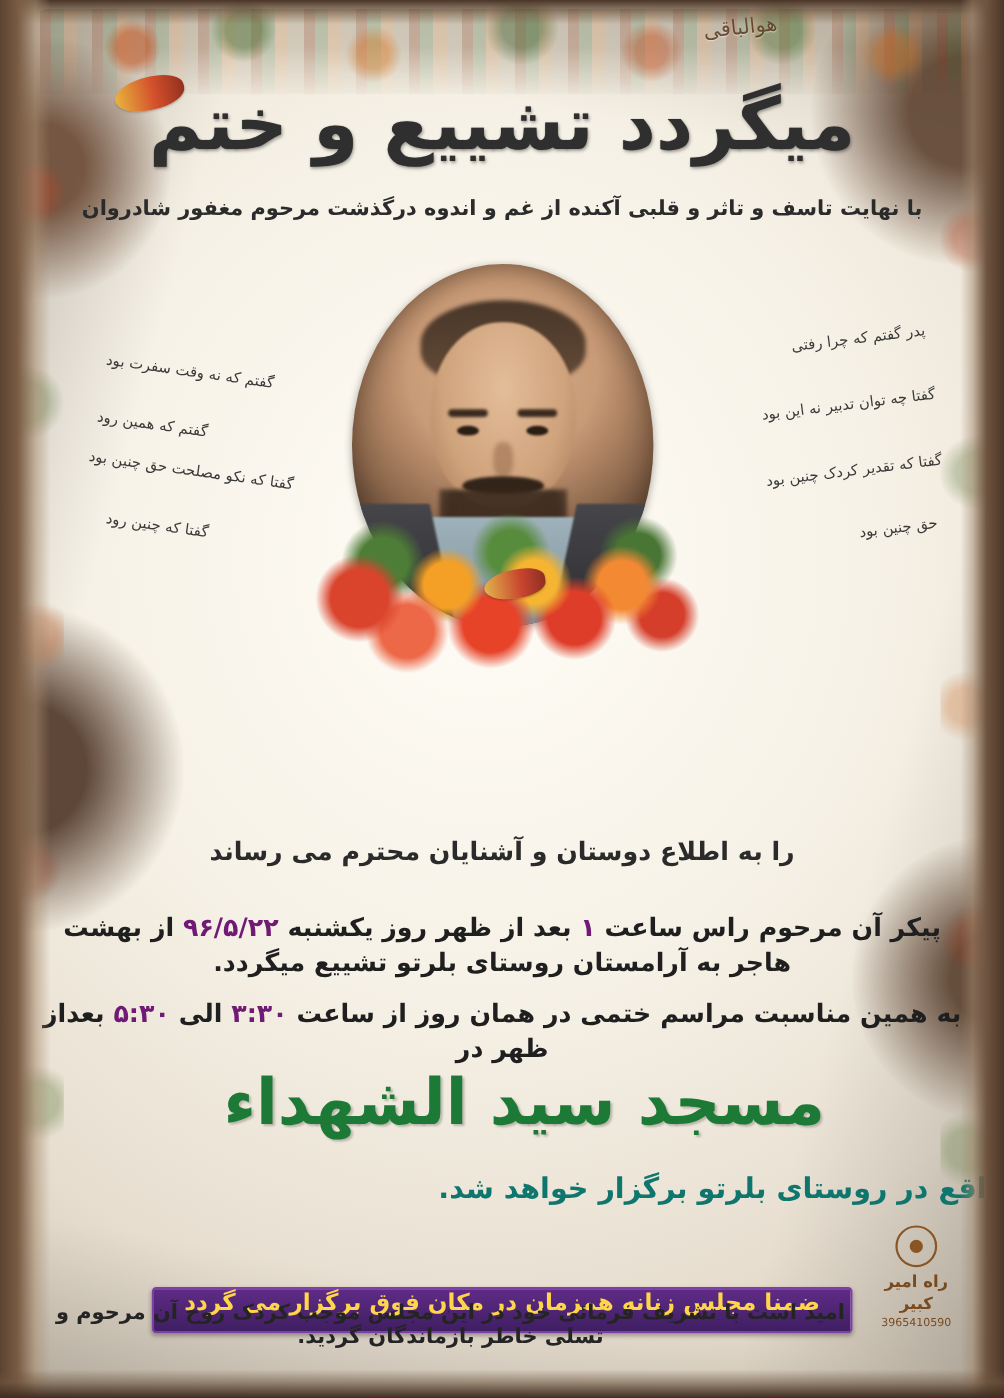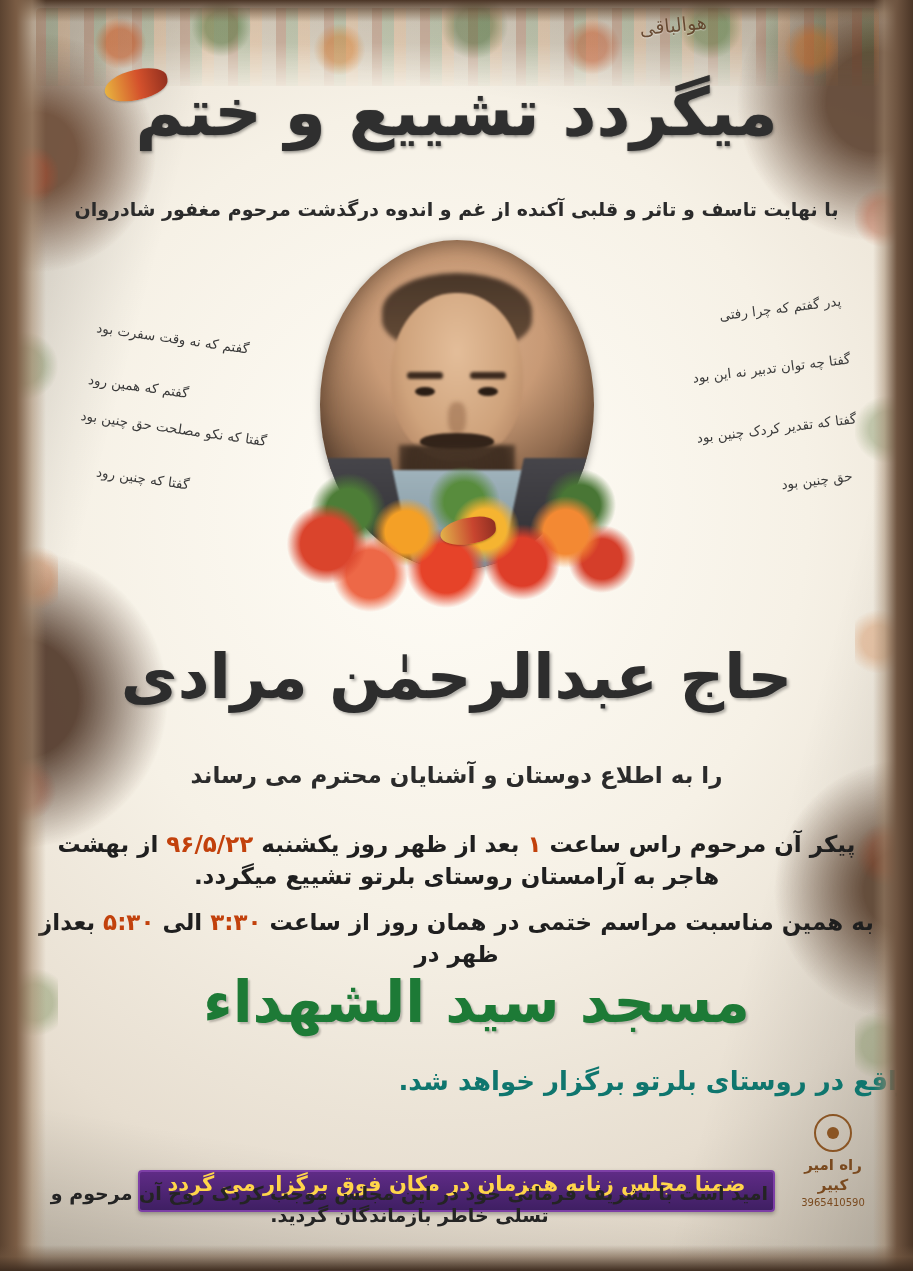--- a/index.html
+++ b/index.html
@@ -146,21 +146,20 @@
 
   .subhead {
     position: absolute;
     top: 178px;
     left: 60px; right: 60px;
     text-align: center;
     font-size: 19px;
     font-weight: 700;
     color: #2b2b2b;
     font-family: "DejaVu Sans", sans-serif;
-    margin-top: 20px;
   }
 
   
   .portrait-wrap {
     position: absolute;
     top: 240px;
     left: 50%;
     transform: translateX(-50%);
     width: 274px;
     height: 330px;
@@ -349,21 +348,21 @@
   .line-memorial {
     position: absolute;
     top: 906px;
     left: 30px; right: 30px;
     text-align: center;
     font-size: 23px;
     font-weight: 700;
     color: #1f1f1f;
     line-height: 1.4;
   }
-  .hl-red { color: #c2410c; }
+  .hl-red { color: #701a75; }
 
   .mosque {
     position: absolute;
     top: 968px;
     left: 0; right: 0;
     text-align: center;
     font-size: 58px;
     font-weight: 700;
     color: #1d7a36;
     font-family: "DejaVu Sans", sans-serif;
@@ -499,21 +498,20 @@
       <div class="mustache"></div>
       <div class="beard"></div>
       <div class="shirt"></div>
       <div class="jacket-l"></div>
       <div class="jacket-r"></div>
     </div>
     <div class="flowers-bottom"></div>
     <div class="bird"></div>
   </div>
 
-  <div class="deceased-name">حاج عبدالرحمٰن مرادی</div>
 
   <div class="line-informs">را به اطلاع دوستان و آشنایان محترم می رساند</div>
 
   <div class="line-proc">
     <span>پیکر آن مرحوم راس ساعت </span><span class="hl-red">۱</span><span> بعد از ظهر روز یکشنبه </span><span class="hl-red">۹۶/۵/۲۲</span><span> از بهشت هاجر به آرامستان روستای بلرتو تشییع میگردد.</span>
   </div>
 
   <div class="line-memorial">
     <span>به همین مناسبت مراسم ختمی در همان روز از ساعت </span><span class="hl-red">۳:۳۰</span><span> الی </span><span class="hl-red">۵:۳۰</span><span> بعداز ظهر در</span>
   </div>

